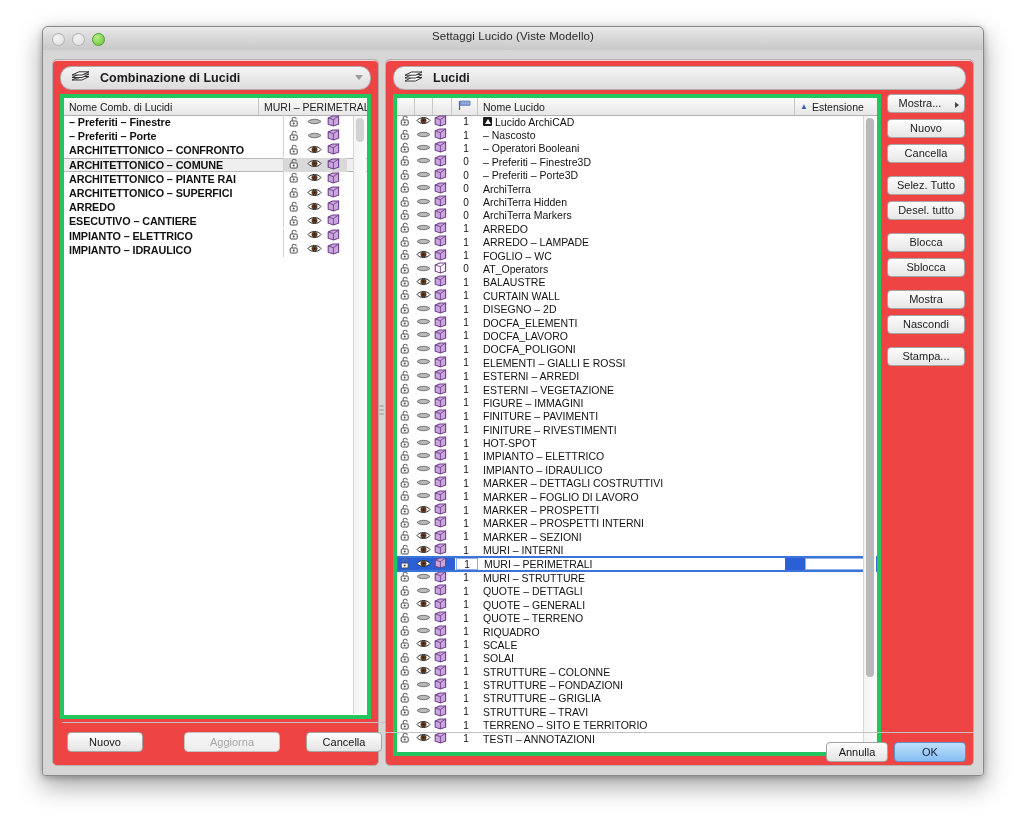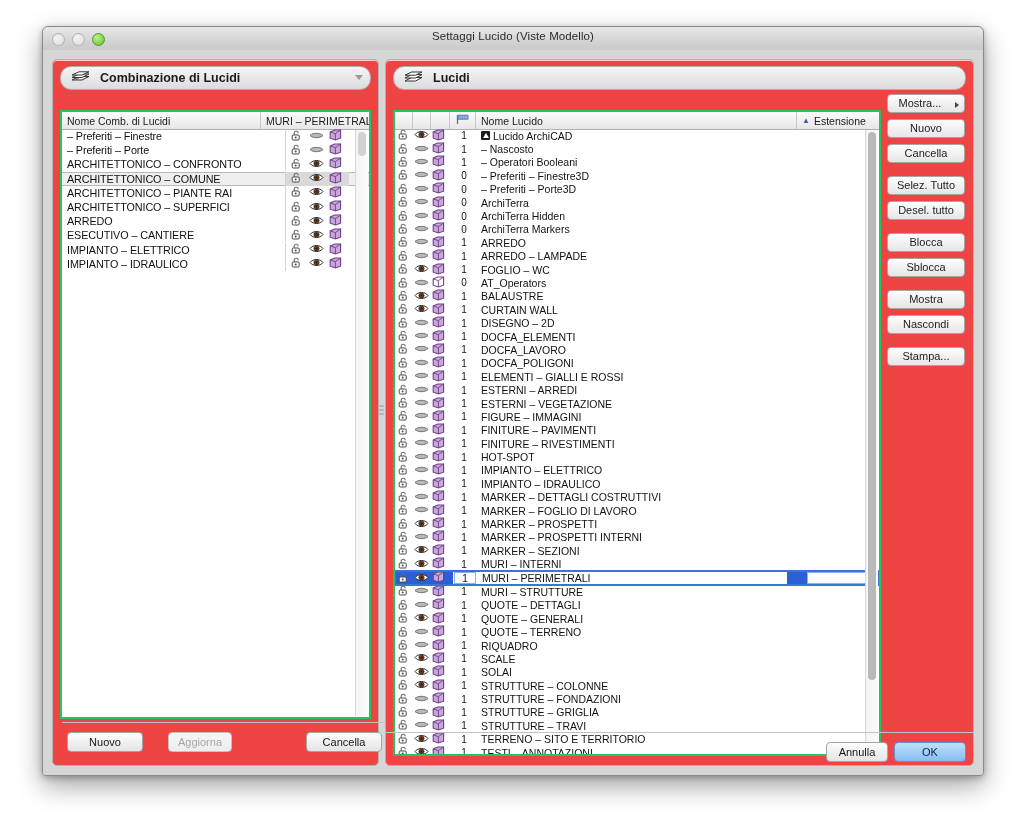--- a/index.html
+++ b/index.html
@@ -60,22 +60,22 @@
   .panel-header .ph-icon{width:22px;height:14px;margin-right:8px;flex:0 0 auto;}
   .panel-header .ph-label{font-size:12.5px;font-weight:bold;color:#1b1b1b;}
   .ph-chevron{
     position:absolute;right:7px;top:8px;
     width:0;height:0;border-left:4px solid transparent;border-right:4px solid transparent;
     border-top:5px solid #9b9b9b;
   }
 
   
   .list-wrap{
-    position:absolute;left:7px;right:7px;top:50px;
-    background:#ffffff;border:2px solid #22c55e;
+    position:absolute;left:7px;right:7px;top:34px;
+    background:#ffffff;border:4px solid #22c55e;
     overflow:hidden;
   }
   .panel-left .list-wrap{bottom:46px;}
   .panel-right .list-wrap{bottom:9px;right:92px;}
 
   .col-head{
     height:17px;display:flex;align-items:center;
     background:linear-gradient(to bottom,#fbfbfb,#e7e7e7);
     border-bottom:1px solid #b0b0b0;
     font-size:10.5px;color:#202020;
@@ -92,21 +92,21 @@
     font-size:10.5px;color:#121212;white-space:nowrap;
     box-sizing:border-box;
   }
   .cell-icons{display:flex;align-items:center;gap:3px;padding-left:3px;box-sizing:border-box;}
   .cell-num{width:22px;text-align:center;font-size:10px;}
   .cell-name{padding-left:6px;overflow:hidden;text-overflow:ellipsis;}
 
   
   .lrow{height:14.2px;display:flex;align-items:center;font-size:10.8px;color:#111;
         box-sizing:border-box;padding-left:5px;}
-  .lrow .lname{flex:1;overflow:hidden;white-space:nowrap;text-overflow:ellipsis;letter-spacing:-.1px;}
+  .lrow .lname{flex:1;overflow:hidden;white-space:nowrap;text-overflow:ellipsis;letter-spacing:-.1px;font-weight:bold;}
   .lrow .licons{display:flex;align-items:center;gap:5px;width:64px;justify-content:flex-start;
     border-left:1px solid #d2d2d2;padding-left:5px;box-sizing:border-box;}
   .lrow .lnum{width:20px;text-align:center;font-size:10px;}
   .lrow.sel{background:#efefef;border-top:1px solid #b9b9b9;border-bottom:1px solid #b9b9b9;}
   .lrow.sel .licons{background:#d9d9d9;}
 
   
   .row.sel{
     outline:2px solid #3b74d8;outline-offset:-1px;
     background:#ffffff;height:14.4px;
@@ -419,21 +419,21 @@
               </div>
             </div>
           <div class="vscroll">
             <div class="vthumb"></div>
           </div>
         </div>
 
         <div class="bottom-left">
           <div class="sep-line"></div>
           <div class="bbar-btn" style="left:5px;top:10px;width:76px">Nuovo</div>
-          <div class="bbar-btn disabled" style="left:106px;top:10px;width:64px">Aggiorna</div>
+          <div class="bbar-btn disabled" style="left:122px;top:10px;width:96px">Aggiorna</div>
           <div class="bbar-btn" style="left:244px;top:10px;width:76px">Cancella</div>
         </div>
       </div>
 
       <div class="splitter">
         <i></i>
           <i></i>
           <i></i>
       </div>
 

